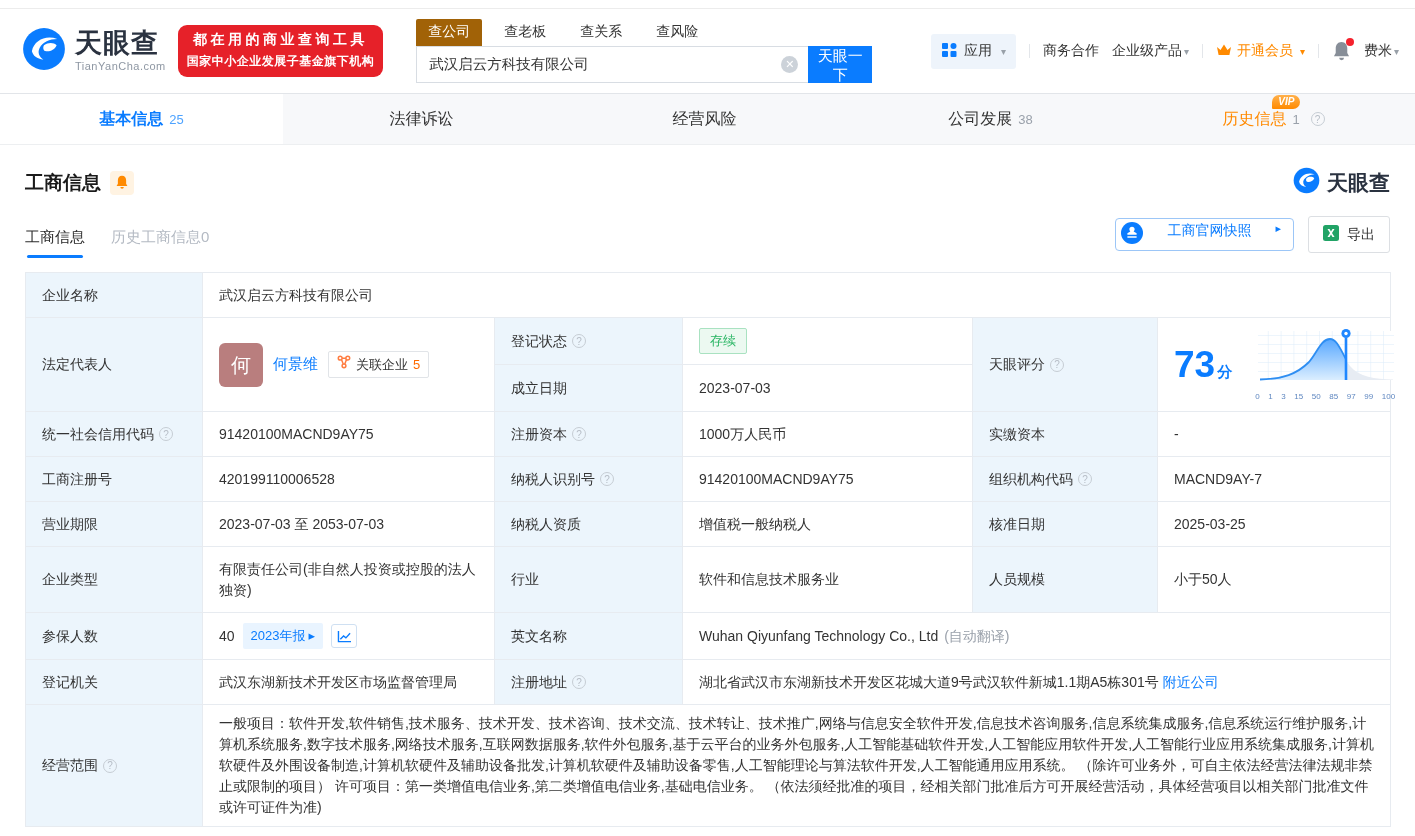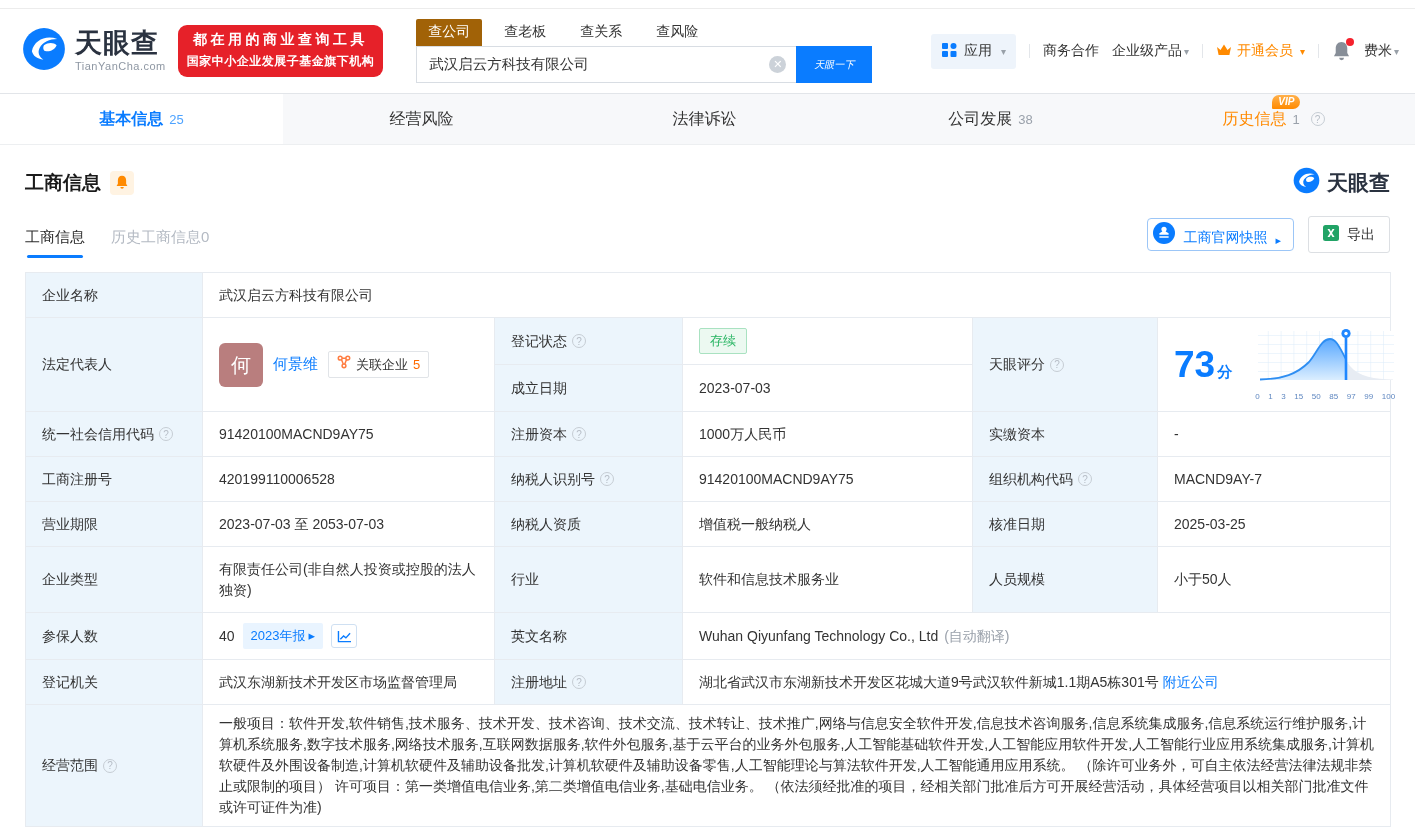--- a/index.html
+++ b/index.html
@@ -17,21 +17,21 @@
   .slogan-line2 { font-size:12px; font-weight:bold; margin-top:4px; letter-spacing:.5px; white-space:nowrap; }
 
   .search-area { margin-left:33px; width:456px; }
   .search-tabs { display:flex; align-items:flex-end; }
   .search-tab { font-size:14px; color:#333; padding:4px 12px 5px; margin-right:10px; cursor:pointer; }
   .search-tab.active { background:#a16207; color:#fff; border-radius:2px 2px 0 0; }
   .search-row { display:flex; }
   .search-input-wrap { position:relative; flex:1; height:37px; border:1px solid #d8dde3; border-right:none; display:flex; align-items:center; background:#fff; }
   .search-input-wrap input { border:none; outline:none; width:100%; padding:0 36px 0 12px; font-size:14.5px; color:#333; font-family:inherit; background:transparent; }
   .clear-btn { position:absolute; right:10px; width:17px; height:17px; border-radius:50%; background:#ccd2d9; color:#fff; font-size:11px; line-height:17px; text-align:center; cursor:pointer; }
-  .search-btn { width:76px; height:37px; background:#0a7cff; color:#fff; font-size:10px; border:none; cursor:pointer; font-family:inherit;font-style:italic; }
+  .search-btn { width:64px; height:37px; background:#0a7cff; color:#fff; font-size:15px; border:none; cursor:pointer; font-family:inherit; }
 
   .top-nav { margin-left:auto; display:flex; align-items:center; gap:13px; font-size:14px; color:#333; white-space:nowrap; }
   .apps-pill { display:flex; align-items:center; gap:7px; background:#eef4fb; padding:8px 10px; border-radius:3px; cursor:pointer; }
   .caret { font-size:10px; color:#99a0a8; margin-left:2px; }
   .vip-link { color:#ff8a00; display:flex; gap:5px; align-items:center; font-weight:normal; cursor:pointer; }
   .vip-link .caret { color:#ff8a00; }
   .sep { width:1px; height:14px; background:#e3e6ea; }
   .nav-item { cursor:pointer; }
   .bell-wrap { position:relative; cursor:pointer; display:flex; }
   .bell-dot { position:absolute; top:-3px; right:-3px; width:8px; height:8px; background:#f5222d; border-radius:50%; }
@@ -53,21 +53,21 @@
   .bell-badge { width:24px; height:24px; background:#fff3e2; border-radius:4px; display:flex; align-items:center; justify-content:center; margin-left:9px; }
   .brand-right { margin-left:auto; display:flex; align-items:center; gap:7px; }
   .brand-right-text { font-size:21px; font-weight:bold; color:#2a3240; }
 
   .subtab-row { display:flex; align-items:flex-end; margin-top:18px; }
   .subtab { font-size:15px; margin-right:26px; padding-bottom:11px; position:relative; cursor:pointer; }
   .subtab.active { color:#2b2b2b; }
   .subtab.active::after { content:''; position:absolute; bottom:0; left:2px; right:2px; height:3px; background:#0a7cff; border-radius:2px; }
   .subtab.inactive { color:#b4bac3; }
   .head-btns { margin-left:auto; display:flex; gap:14px; align-items:center; padding-bottom:5px; }
-  .snapshot-btn { display:flex; align-items:flex-end; gap:8px; border:1px solid #9cc6f7; color:#0a7cff; padding:3px 12px 3px 5px; border-radius:4px; font-size:14px; background:#fff; cursor:pointer; }
+  .snapshot-btn { display:flex; align-items:flex-start; gap:24px; border:1px solid #9cc6f7; color:#0a7cff; padding:3px 12px 3px 5px; border-radius:4px; font-size:14px; background:#fff; cursor:pointer; }
   .snap-caret { font-size:11px; }
   .export-btn { display:flex; align-items:center; gap:8px; border:1px solid #dcdfe3; padding:8px 14px; border-radius:3px; font-size:14px; color:#333; background:#fff; cursor:pointer; }
 
   
   table.info { border-collapse:collapse; width:1365px; margin-top:14px; table-layout:fixed; }
   table.info td { border:1px solid #e7ebf0; font-size:14px; color:#333; padding:8px 16px; vertical-align:middle; line-height:1.5; }
   td.lbl { background:#ecf5fc; color:#51606f; }
   tr.r1 td { height:45px; } tr.rh td { height:44px; }
   tr.r3 td, tr.r4 td, tr.r5 td, tr.r8 td { height:45px; }
   tr.r6 td { height:66px; } tr.r7 td { height:47px; }
@@ -173,25 +173,25 @@
     <span class="nav-item"><span>费米</span><span class="caret">▾</span></span>
   </nav>
 </header>
 
 <div class="page-tabs">
   <div class="page-tab active">
     <span>基本信息</span>
       <span class="cnt">25</span>
   </div>
   <div class="page-tab">
+    <span>法律诉讼</span>
+      <span class="cnt"></span>
+  </div>
+  <div class="page-tab">
     <span>经营风险</span>
-      <span class="cnt"></span>
-  </div>
-  <div class="page-tab">
-    <span>法律诉讼</span>
       <span class="cnt"></span>
   </div>
   <div class="page-tab">
     <span>公司发展</span>
       <span class="cnt">38</span>
   </div>
   <div class="page-tab vip-tab">
     <span class="vip-anchor">
       <span>历史信息</span>
       <span class="vip-badge">VIP</span>

